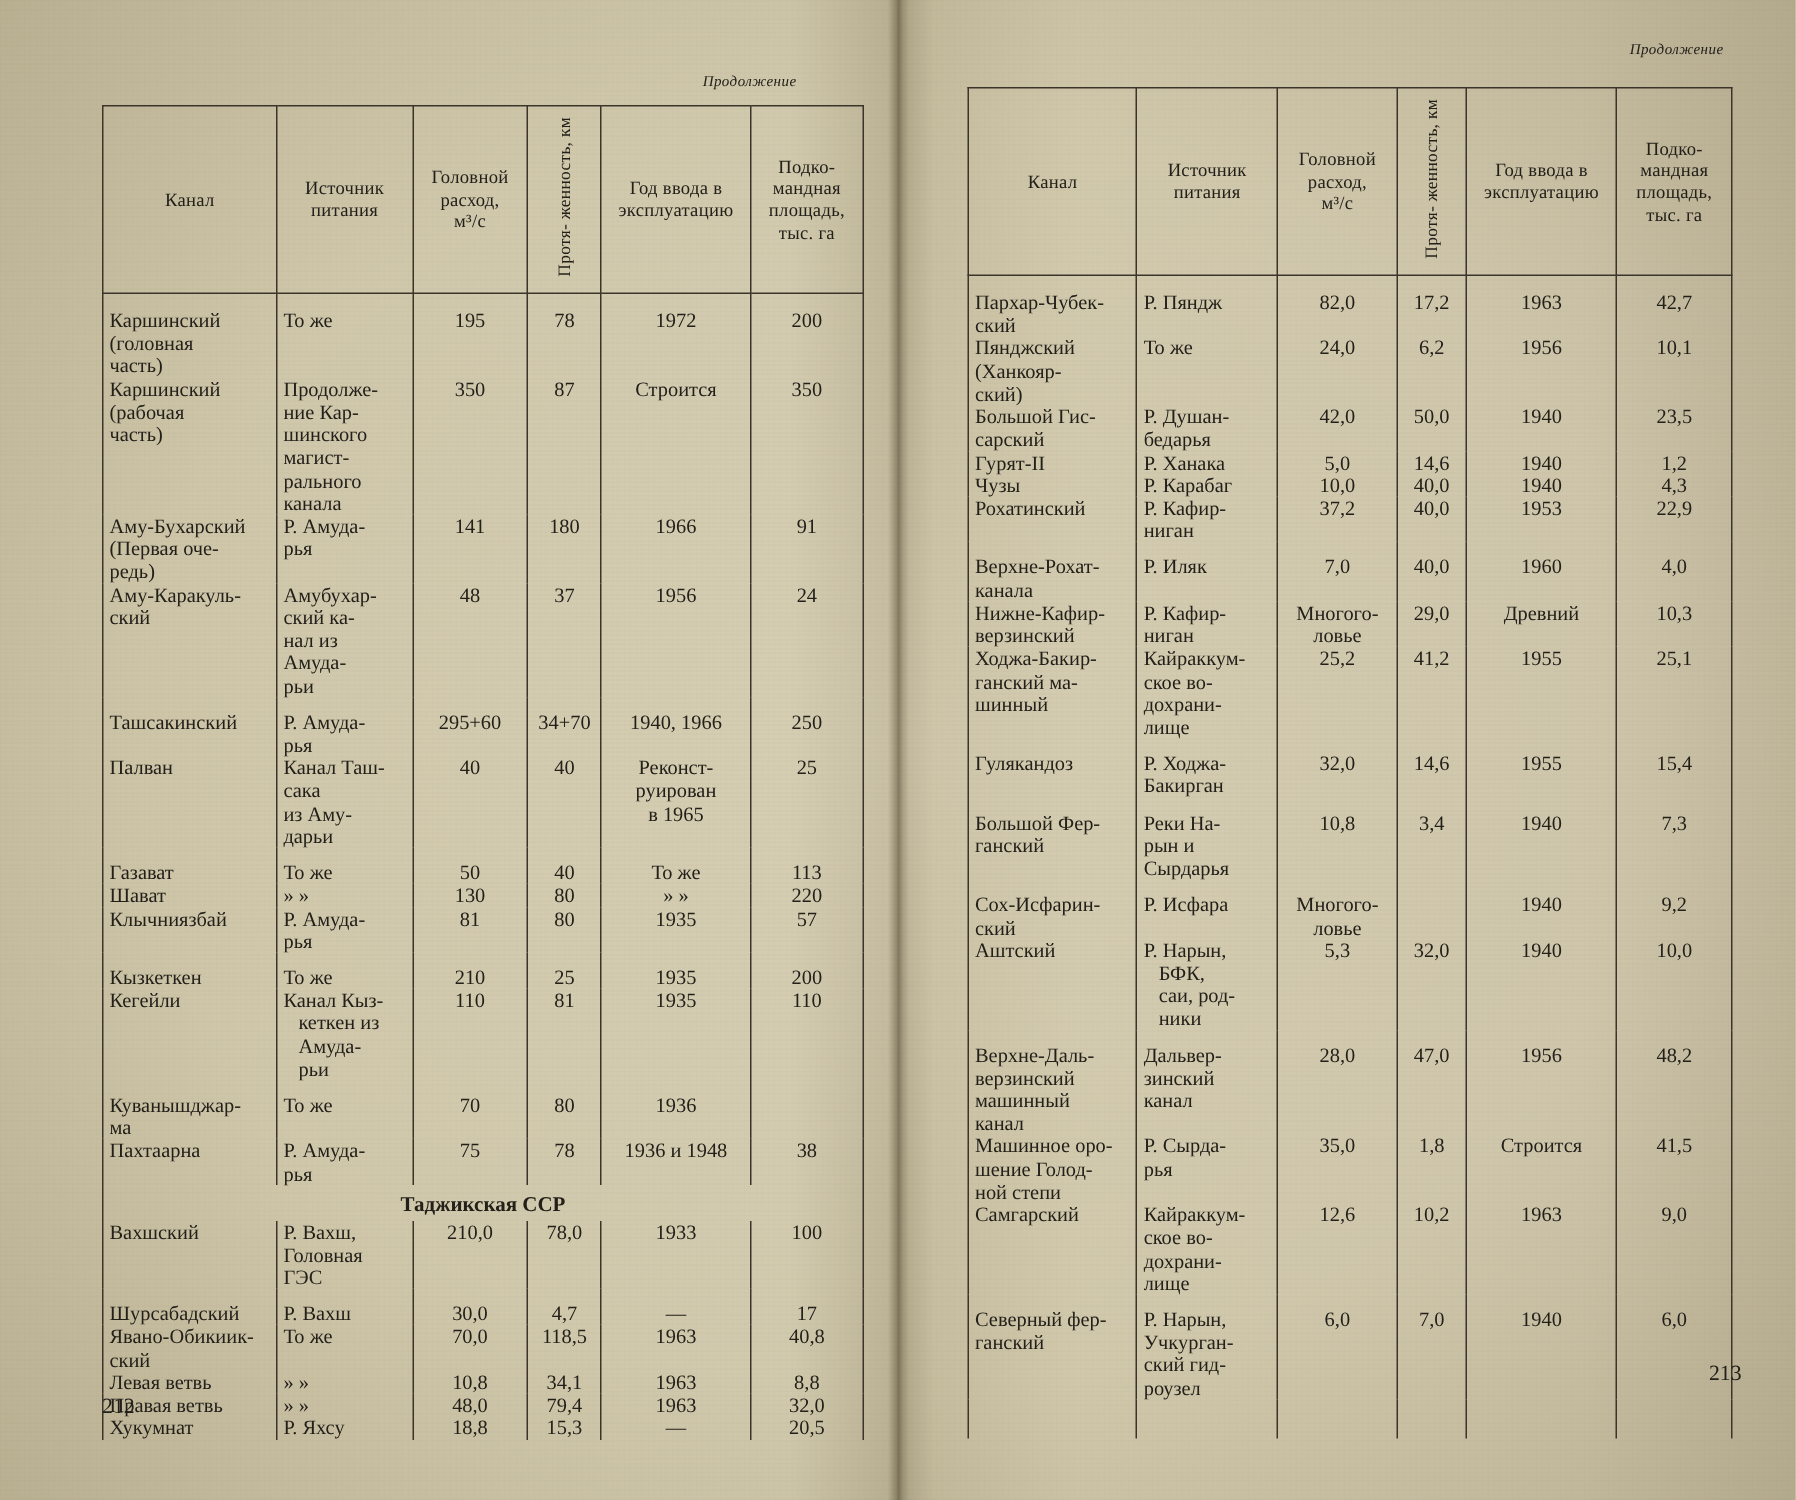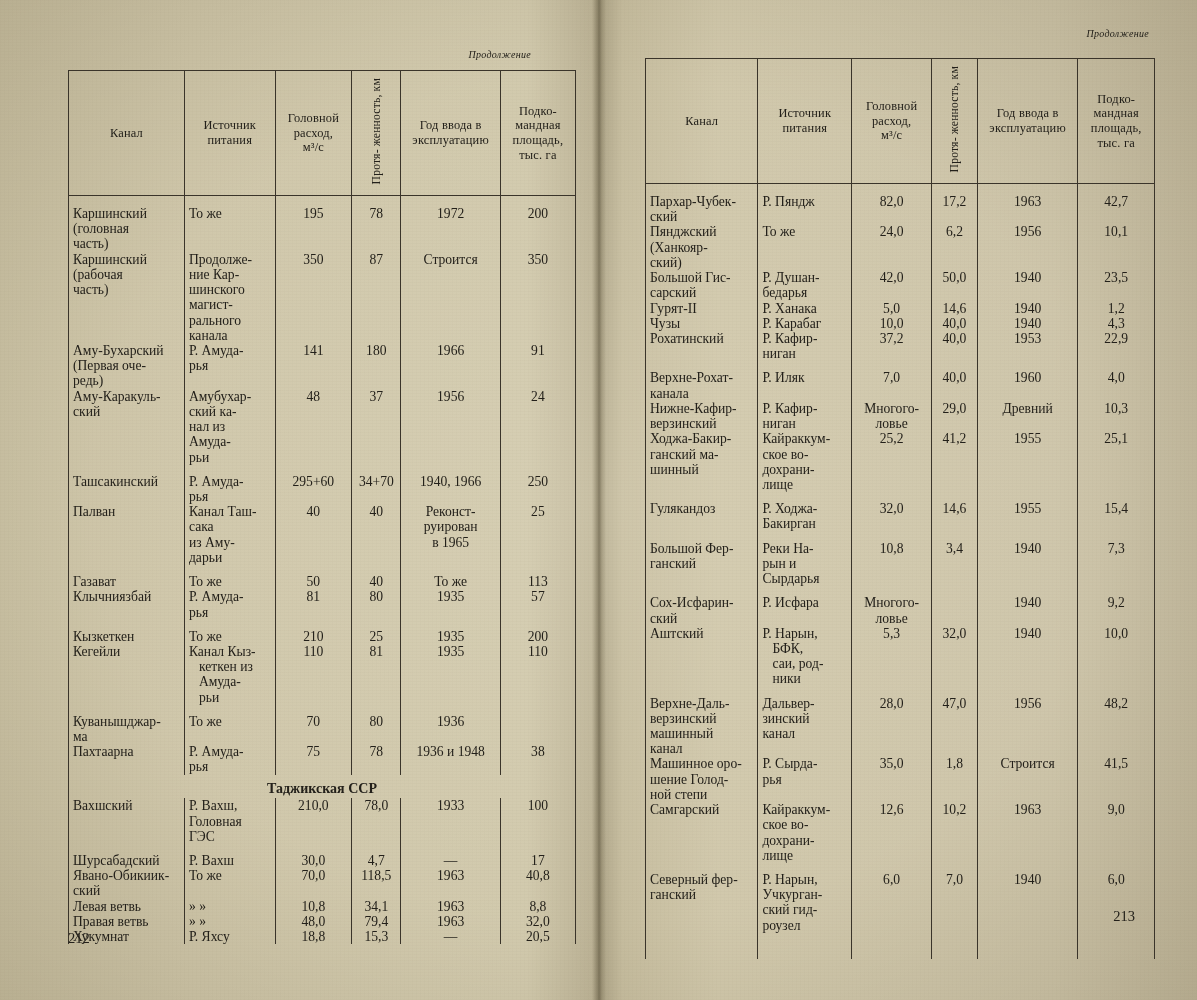--- a/index.html
+++ b/index.html
@@ -118,21 +118,21 @@
     padding-bottom: 2px !important;
   }
   .row-gap td { padding-top: 9px; }
   .tail td { height: 26px; }
 
   .folio {
     position: absolute;
     font-size: 14.5px;
   }
   .page-left .folio { left: 68px; top: 930px; }
-  .page-right .folio { right: 62px; top: 908px; }
+  .page-right .folio { right: 36px; top: 908px; }
 </style>
 </head>
 <body>
 
 <div class="page-bg"></div>
 <div class="grain"></div>
 <div class="gutter"></div>
 
 <div class="page page-left">
 
@@ -273,20 +273,28 @@
 
       <tr class="row-gap">
         <td class="name">Газават</td>
         <td class="src">То же</td>
         <td class="num">50</td>
         <td class="num">40</td>
         <td class="num">То же</td>
         <td class="num">113</td>
       </tr>
 
+      <tr>
+        <td class="name">Шават</td>
+        <td class="src">»  »</td>
+        <td class="num">130</td>
+        <td class="num">80</td>
+        <td class="num">»   »</td>
+        <td class="num">220</td>
+      </tr>
 
       <tr>
         <td class="name">Клычниязбай</td>
         <td class="src">
           <span>Р. Амуда-</span>
           <span class="sub">рья</span>
         </td>
         <td class="num">81</td>
         <td class="num">80</td>
         <td class="num">1935</td>

